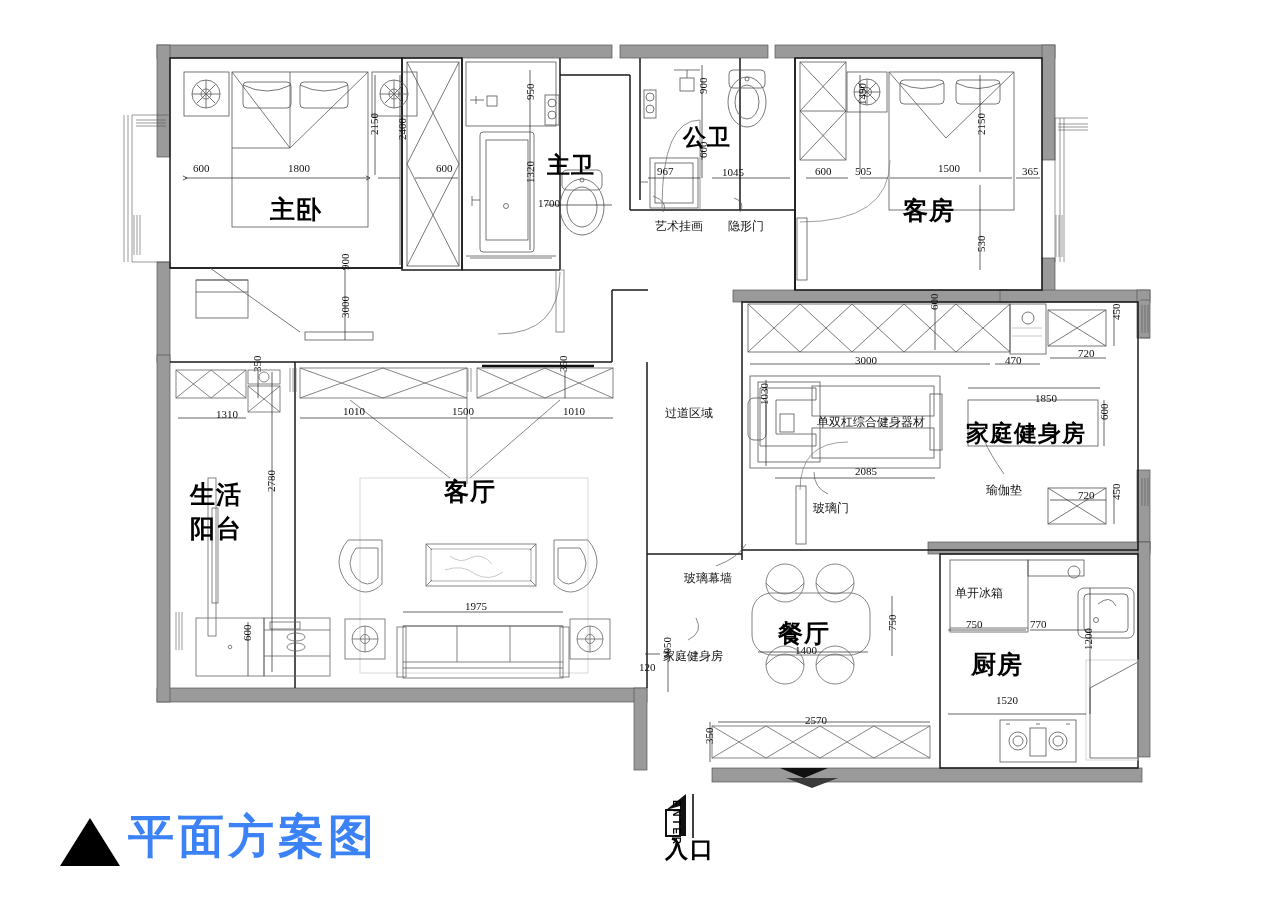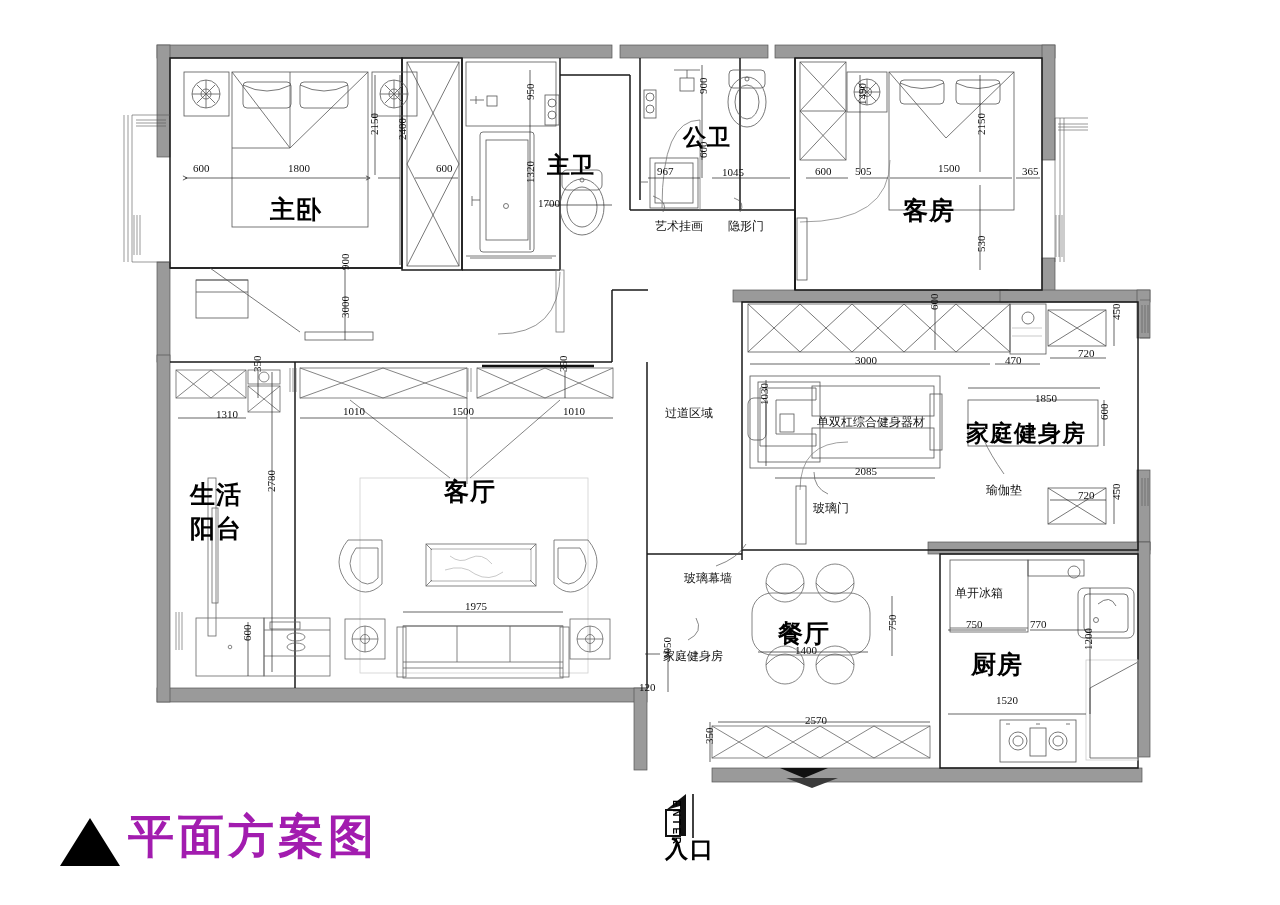--- a/index.html
+++ b/index.html
@@ -8,21 +8,21 @@
   #plan{position:absolute;left:0;top:0;width:1280px;height:905px;}
   .rl{position:absolute;font-weight:bold;color:#000;letter-spacing:1px;
       white-space:nowrap;}
   .rl.big{font-size:25px;}
   .rl.big2{font-size:23px;}
   .note{position:absolute;font-size:12px;color:#111;white-space:nowrap;}
   .dim{position:absolute;font-size:11px;color:#111;white-space:nowrap;
        font-family:"Liberation Serif","DejaVu Serif",serif;}
   .dim.v{transform:rotate(-90deg);transform-origin:left top;}
   .title{position:absolute;left:128px;top:806px;font-size:46px;font-weight:bold;
-         letter-spacing:4px;color:#a21caf;white-space:nowrap;}
+         letter-spacing:4px;color:#3b82f6;white-space:nowrap;}
   .tri{position:absolute;left:60px;top:818px;width:0;height:0;
        border-left:30px solid transparent;border-right:30px solid transparent;
        border-bottom:48px solid #000;}
   .enter-cn{position:absolute;left:665px;top:834px;font-size:23px;font-weight:bold;
             color:#000;letter-spacing:2px;}
   .enter-en{position:absolute;left:682px;top:800px;font-size:10px;font-weight:bold;
             letter-spacing:2.5px;color:#000;
             transform:rotate(90deg);transform-origin:left top;}
 </style>
 </head>
@@ -403,21 +403,21 @@
     <div class="dim v" style="left: 1110px; top: 500px;">450</div>
     <div class="dim v" style="left: 251px; top: 372px;">350</div>
     <div class="dim" style="left: 216px; top: 408px;">1310</div>
     <div class="dim v" style="left: 265px; top: 492px;">2780</div>
     <div class="dim v" style="left: 241px; top: 641px;">600</div>
     <div class="dim" style="left: 343px; top: 405px;">1010</div>
     <div class="dim" style="left: 452px; top: 405px;">1500</div>
     <div class="dim" style="left: 563px; top: 405px;">1010</div>
     <div class="dim v" style="left: 557px; top: 372px;">350</div>
     <div class="dim" style="left: 465px; top: 600px;">1975</div>
-    <div class="dim" style="left: 639px; top: 661px; margin-top: 20px;">120</div>
+    <div class="dim" style="left: 639px; top: 661px;">120</div>
     <div class="dim v" style="left: 661px; top: 659px;">1050</div>
     <div class="dim v" style="left: 703px; top: 744px;">350</div>
     <div class="dim" style="left: 795px; top: 644px;">1400</div>
     <div class="dim v" style="left: 886px; top: 631px;">750</div>
     <div class="dim" style="left: 805px; top: 714px;">2570</div>
     <div class="dim" style="left: 966px; top: 618px;">750</div>
     <div class="dim" style="left: 1030px; top: 618px;">770</div>
     <div class="dim v" style="left: 1082px; top: 650px;">1200</div>
     <div class="dim" style="left: 996px; top: 694px;">1520</div>
   </div>

